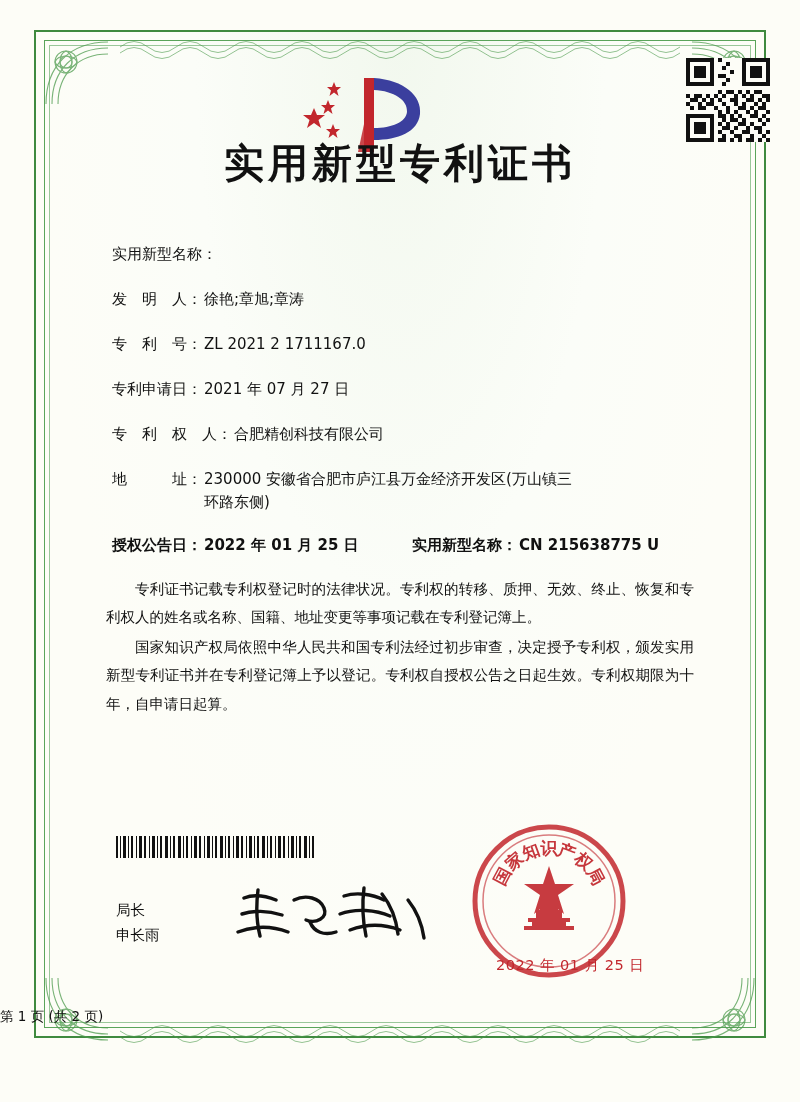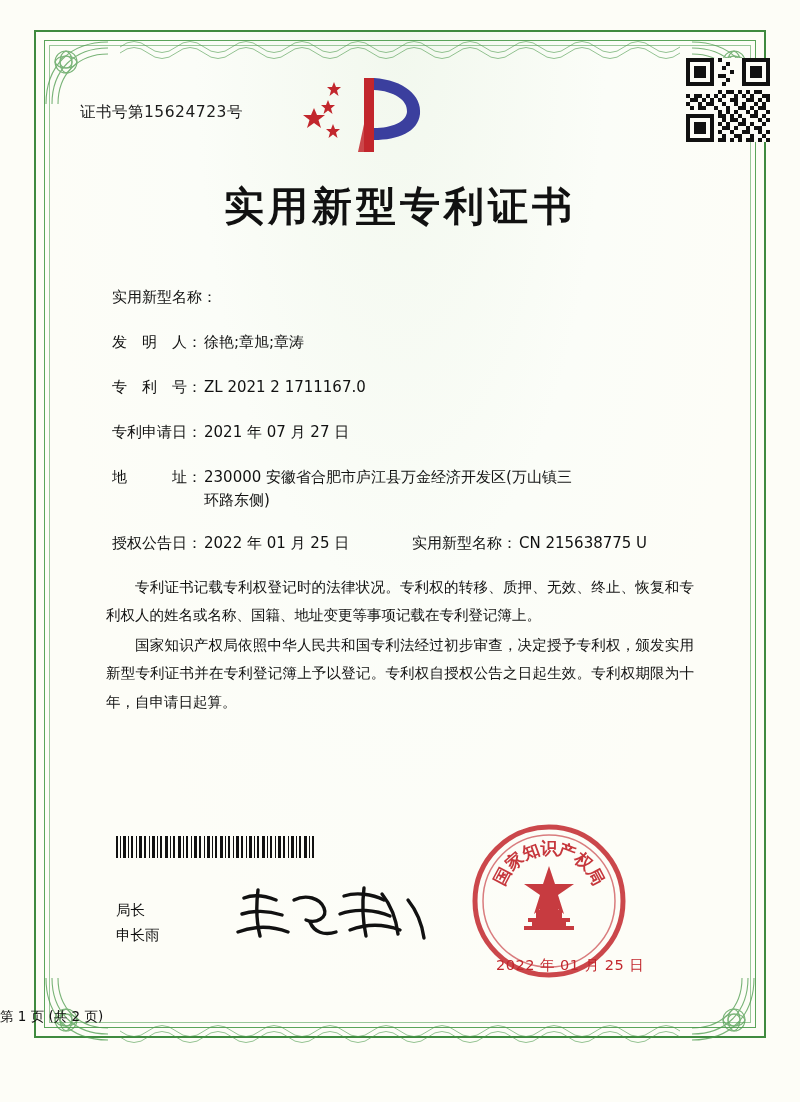--- a/index.html
+++ b/index.html
@@ -134,20 +134,21 @@
   .f-value .second-line {
     display: block;
     padding-left: 0;
   }
   .row-split {
     display: flex;
     align-items: flex-start;
     font-size: 15px;
     color: #111;
     margin-bottom: 20px;
+    font-weight: bold;
   }
   .split-left { flex: 0 0 300px; display:flex; }
   .split-right { flex: 1 1 auto; display:flex; }
 
   .paragraphs {
     margin-top: 12px;
     padding-left: 26px;
     padding-right: 26px;
     font-size: 14.5px;
     line-height: 1.95;
@@ -410,39 +411,42 @@
         <polygon points="28,38 30,43 35,43 31,46.5 32.5,52 28,48.5 23.5,52 25,46.5 21,43 26,43"></polygon>
         <polygon points="33,62 35,67 40,67 36,70.5 37.5,76 33,72.5 28.5,76 30,70.5 26,67 31,67"></polygon>
       </g>
       <path d="M64 16 L74 16 L74 90 L64 90 Z" fill="#c2272d"></path>
       <path d="M74 16 C104 18 122 34 120 52 C118 70 98 78 74 78 L74 66 C92 66 106 60 107 50 C108 38 94 29 74 28 Z" fill="#3b3f9e"></path>
       <path d="M58 90 L74 16 L74 90 Z" fill="#c2272d" opacity="0.85"></path>
     </svg>
   </div>
 
   <div class="content">
-    <div class="cert-number">证书号第15624723号</div>
 
     <div class="title">实用新型专利证书</div>
 
     <div class="fields">
       <div class="field-row">
         <span class="f-label">实用新型名称：</span>
       </div>
       <div class="field-row">
         <span class="f-label">发　明　人：</span>
         <span class="f-value">徐艳;章旭;章涛</span>
       </div>
       <div class="field-row">
         <span class="f-label">专　利　号：</span>
         <span class="f-value">ZL 2021 2 1711167.0</span>
       </div>
       <div class="field-row">
         <span class="f-label">专利申请日：</span>
         <span class="f-value">2021 年 07 月 27 日</span>
+      </div>
+      <div class="field-row">
+        <span class="f-label">专　利　权　人：</span>
+        <span class="f-value">合肥精创科技有限公司</span>
       </div>
       <div class="field-row">
         <span class="f-label">地　　　址：</span>
         <span class="f-value">
           <span>230000  安徽省合肥市庐江县万金经济开发区(万山镇三</span>
           <span class="second-line">环路东侧)</span>
         </span>
       </div>
 
       <div class="row-split">

